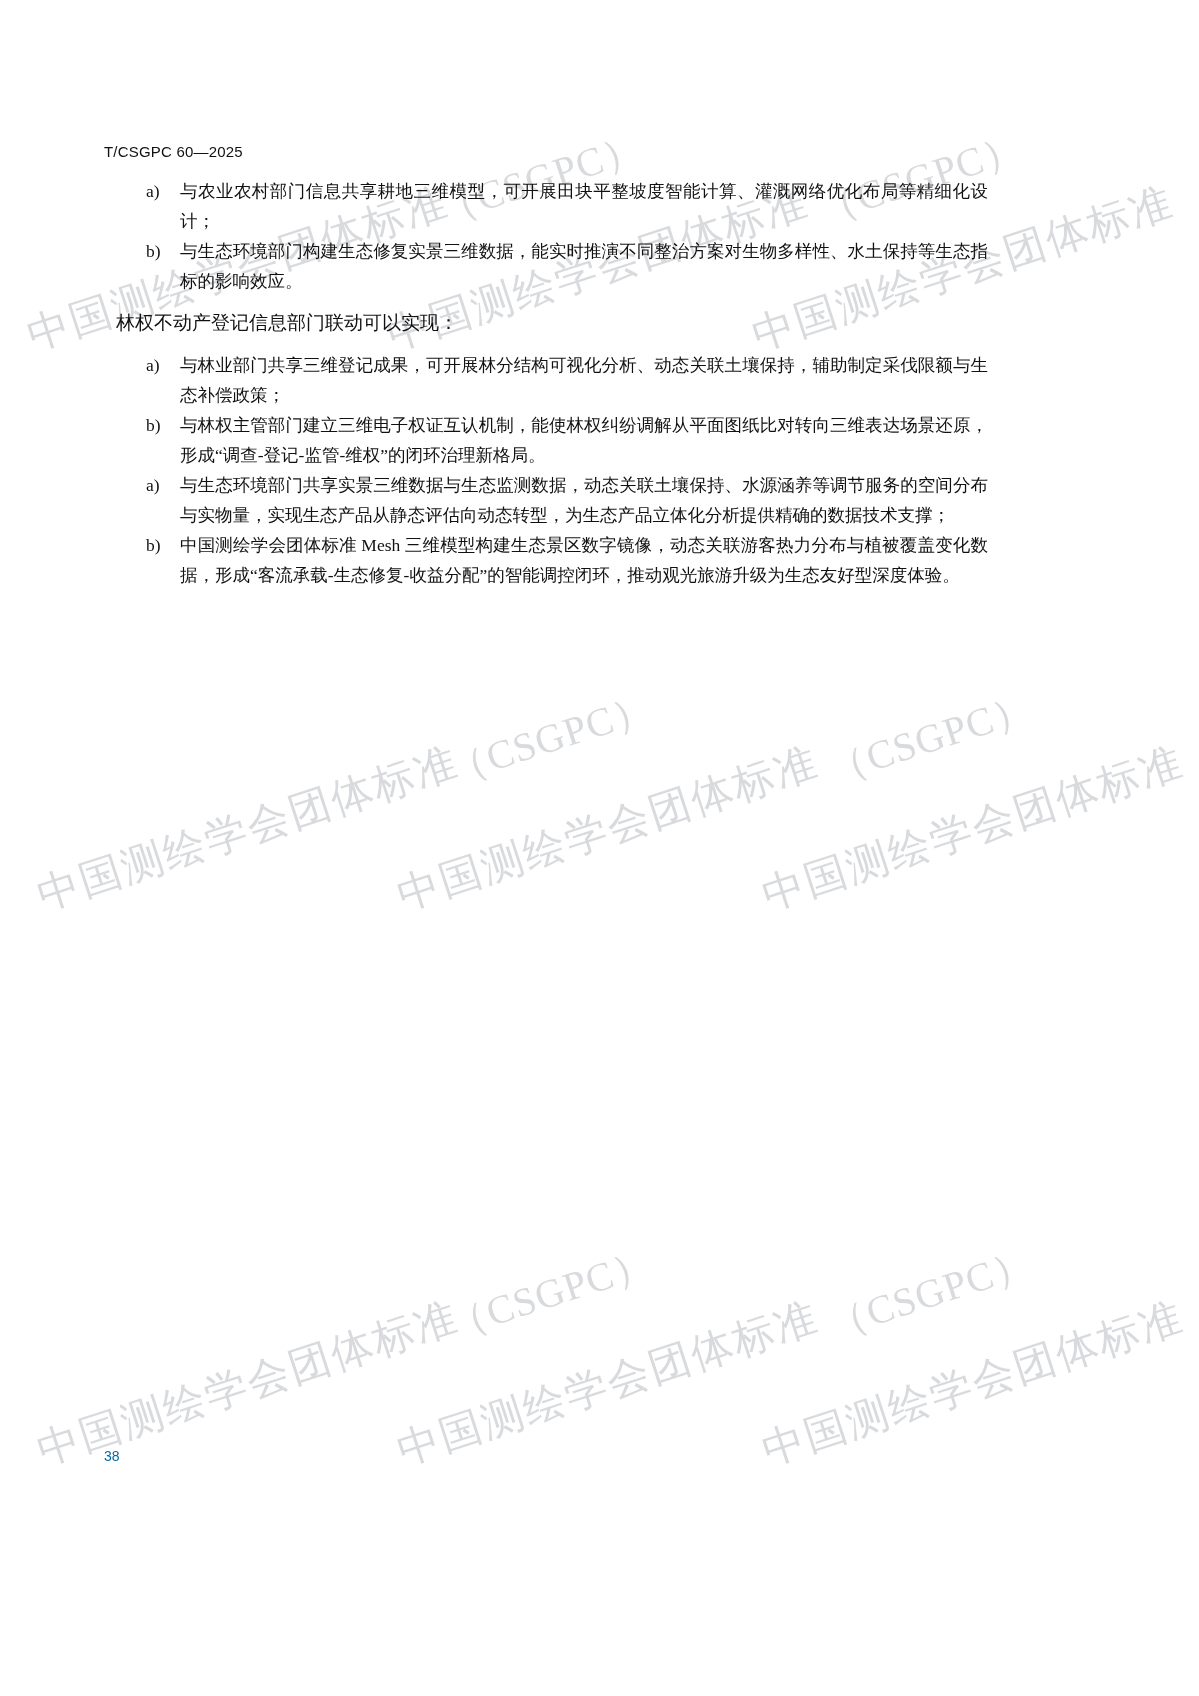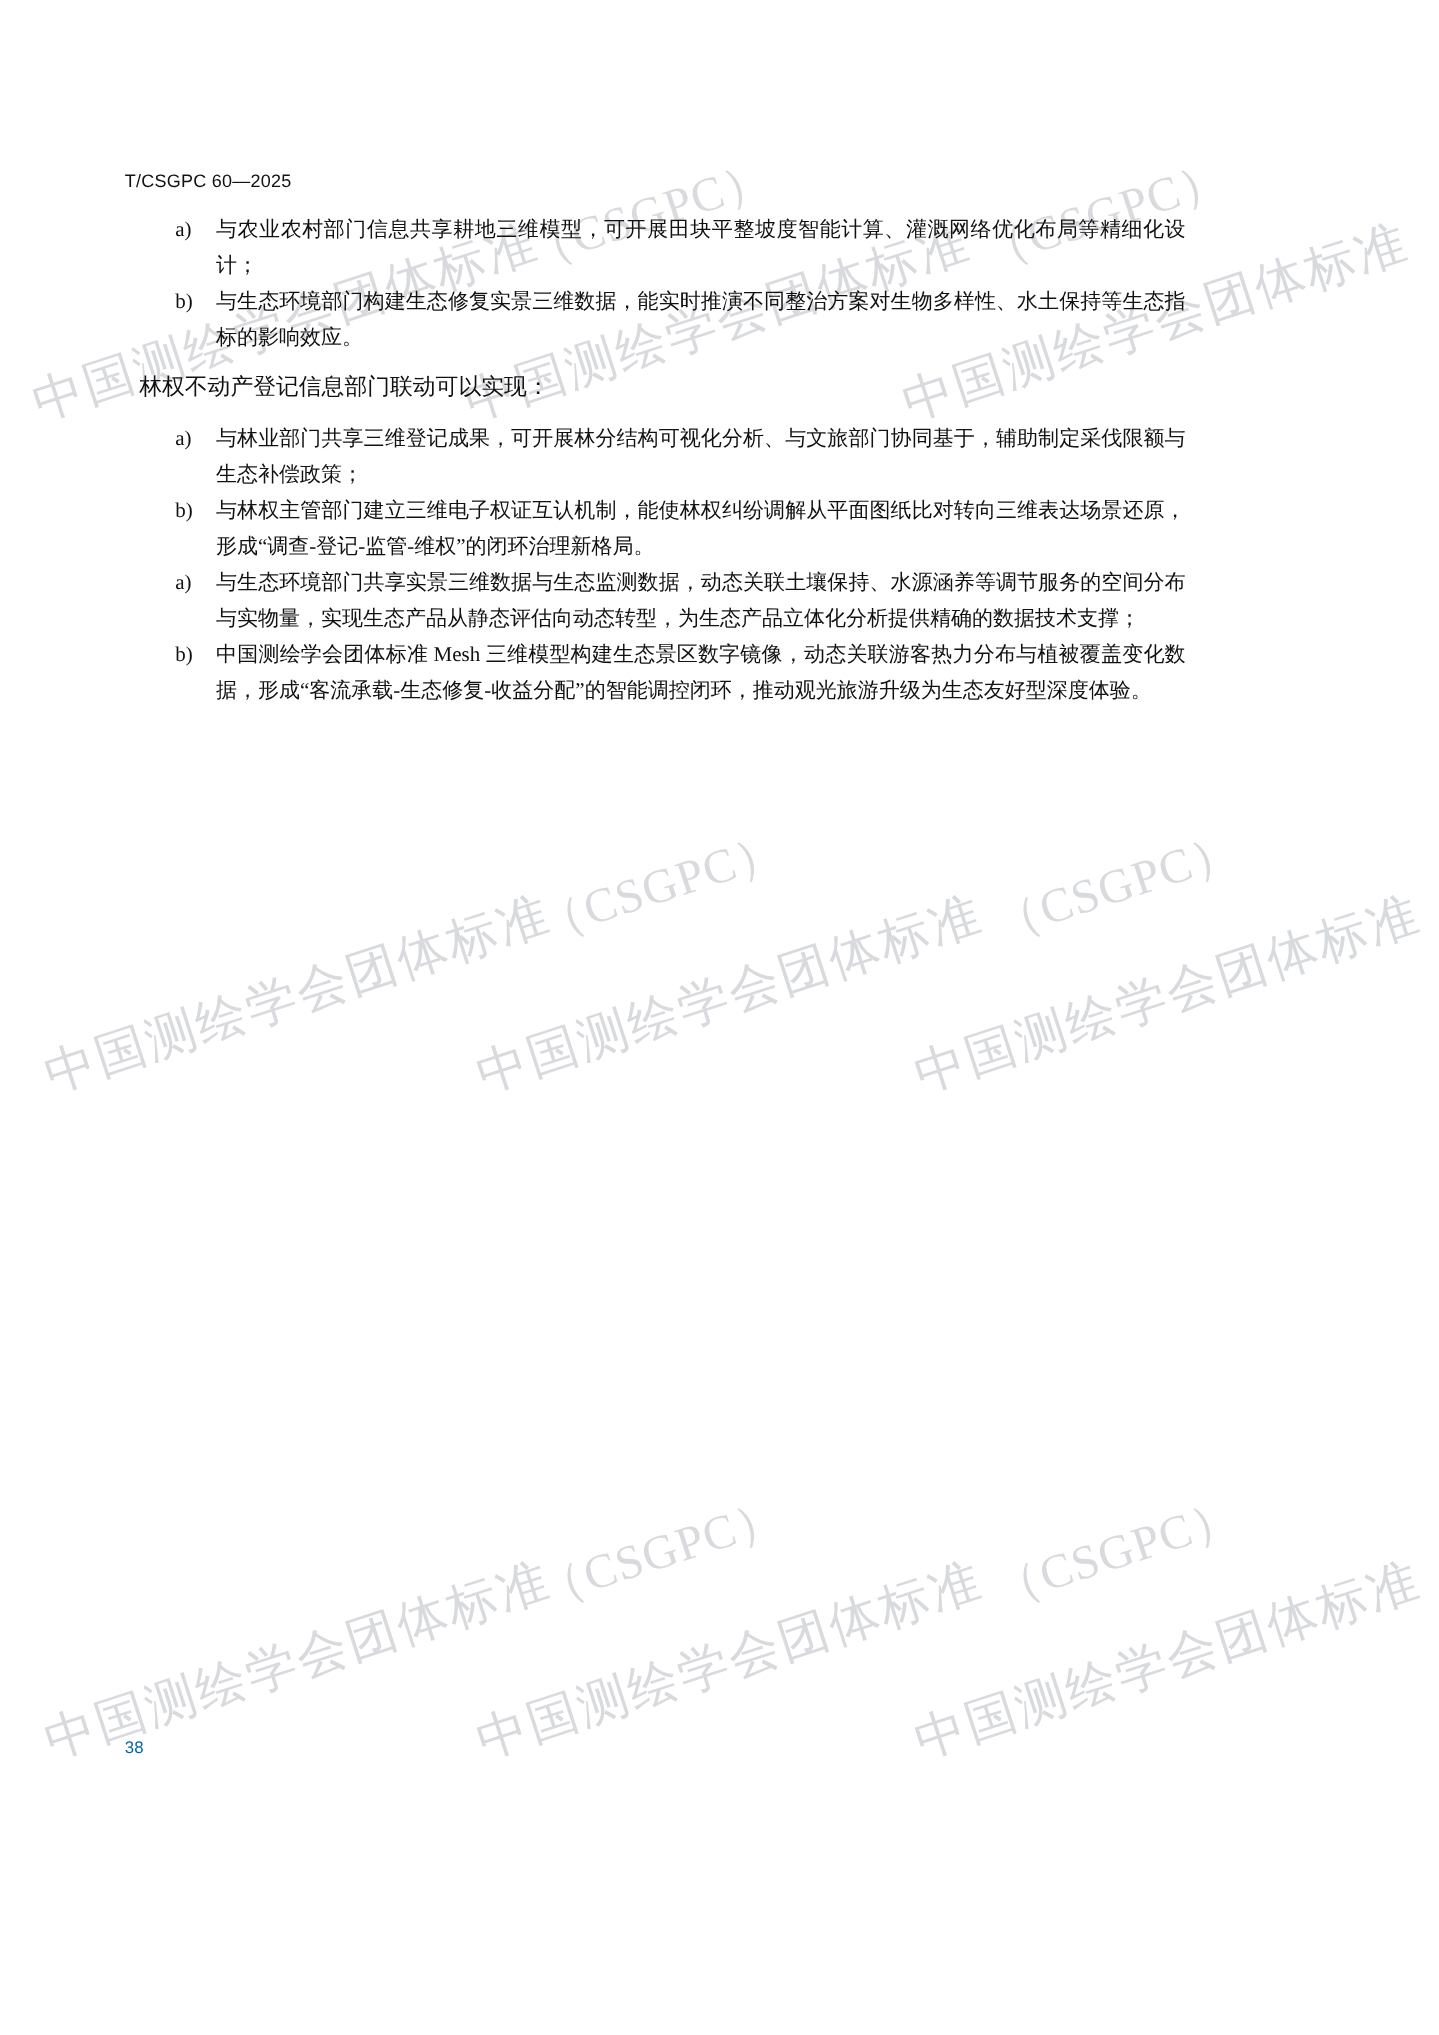--- a/index.html
+++ b/index.html
@@ -141,21 +141,21 @@
         <div class="item">
           <span class="item-marker">b)</span>
           <span class="item-text">与生态环境部门构建生态修复实景三维数据，能实时推演不同整治方案对生物多样性、水土保持等生态指标的影响效应。</span>
         </div>
       </div>
 
       <div>
         <p class="lead lead-plain">林权不动产登记信息部门联动可以实现：</p>
         <div class="item">
           <span class="item-marker">a)</span>
-          <span class="item-text">与林业部门共享三维登记成果，可开展林分结构可视化分析、与文旅部门协同基于，辅助制定采伐限额与生态补偿政策；</span>
+          <span class="item-text">与林业部门共享三维登记成果，可开展林分结构可视化分析、动态关联土壤保持，辅助制定采伐限额与生态补偿政策；</span>
         </div>
         <div class="item">
           <span class="item-marker">b)</span>
           <span class="item-text">与林权主管部门建立三维电子权证互认机制，能使林权纠纷调解从平面图纸比对转向三维表达场景还原，形成“调查-登记-监管-维权”的闭环治理新格局。</span>
         </div>
       </div>
 
       <div>
         <div class="item">
           <span class="item-marker">a)</span>

